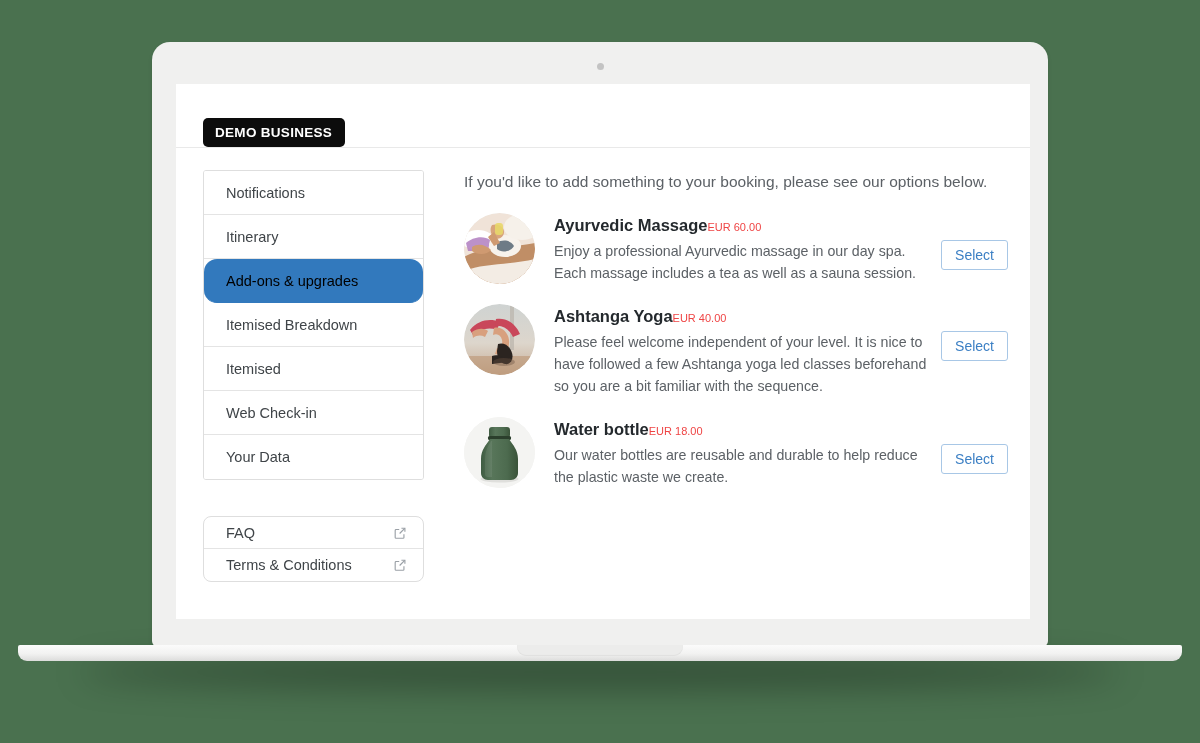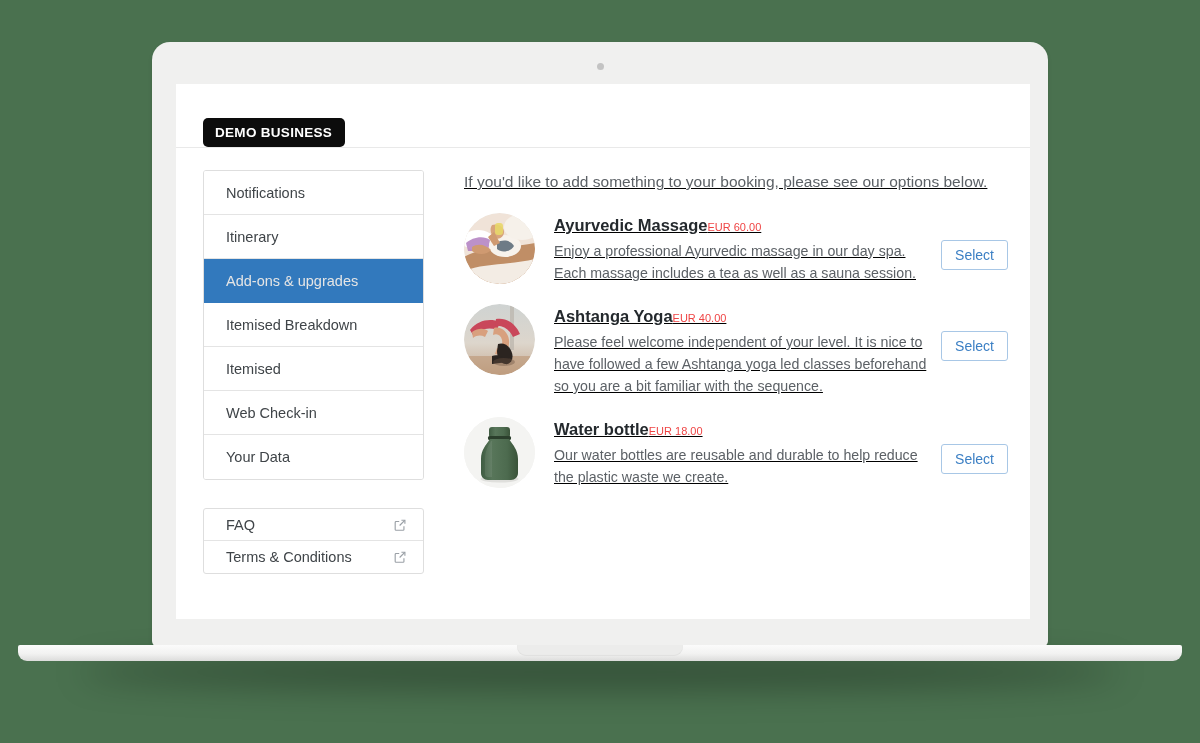--- a/index.html
+++ b/index.html
@@ -148,29 +148,30 @@
     font-size: 14.5px;
     color: #3f4448;
     border-bottom: 1px solid #e4e4e4;
     cursor: pointer;
     background: #fff;
   }
   .nav-item:last-child { border-bottom: none; }
 
   .nav-item.active {
     background: #3279bd;
-    color: #e5e5e5;
+    color: #000000;
     border-bottom-color: #3279bd;
+    border-radius: 13px;
   }
 
   .links-box {
     border: 1px solid #dedede;
-    border-radius: 3px;
+    border-radius: 8px;
     background: #fff;
-    margin-top: 28px;
+    margin-top: 36px;
     overflow: hidden;
   }
 
   .link-item {
     height: 32px;
     display: flex;
     align-items: center;
     padding: 0 16px 0 22px;
     font-size: 14.5px;
     color: #3f4448;
@@ -181,21 +182,20 @@
 
   .link-label { flex: 1; }
 
   .ext-icon { width: 14px; height: 14px; display: block; }
 
   
   .main {
     flex: 1;
     padding: 0 22px 0 24px;
     min-width: 0;
-    text-decoration: underline;
   }
 
   .intro {
     font-size: 15.5px;
     color: #5c6166;
     margin-bottom: 22px;
     margin-top: 3px;
   }
 
   .addon-row {

